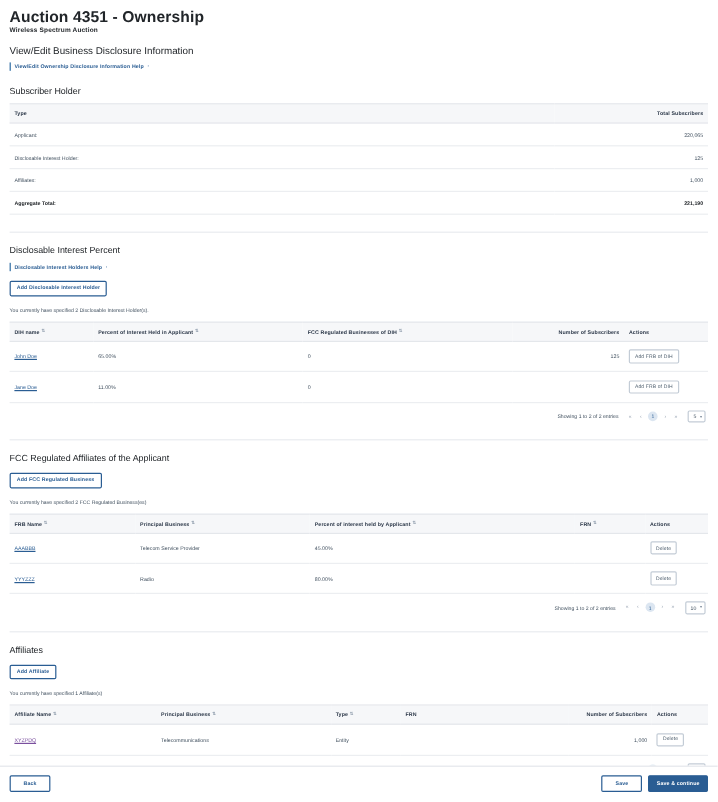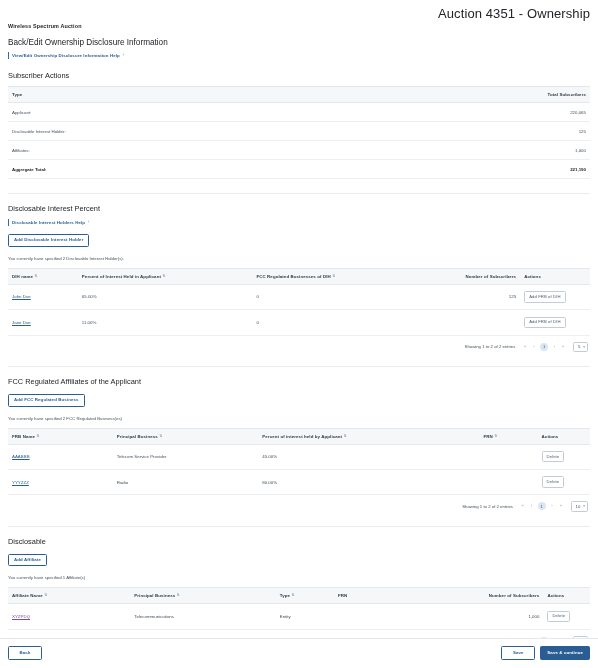--- a/index.html
+++ b/index.html
@@ -12,25 +12,24 @@
     color: #212529;
     font-size: 5.2px;
     overflow: hidden;
     position: relative;
   }
   .page { padding: 6px 8px 0 8px; position: relative; height: 668px; }
 
   
   .h1 {
     font-size: 13px;
-    font-weight: 400;
+    font-weight: 700;
     color: #212529;
     margin: 0 0 2px 0;
     letter-spacing: .1px;
-    text-align: right;
   }
   .subtitle {
     font-size: 5.4px;
     font-weight: bold;
     color: #212529;
     margin: 0 0 9px 0;
     letter-spacing: .15px;
   }
   .h2 {
     font-size: 8.2px;
@@ -209,29 +208,29 @@
   .hr { border:0; border-top:0.7px solid #e9ecef; margin: 14px 0 0 0; }
 </style>
 </head>
 <body>
 
 <div class="page">
 
   <h1 class="h1">Auction 4351 - Ownership</h1>
   <div class="subtitle">Wireless Spectrum Auction</div>
 
-  <div class="h2">Back/Edit Ownership Disclosure Information</div>
+  <div class="h2">View/Edit Business Disclosure Information</div>
 
   <div class="helpline">
     <span class="txt">View/Edit Ownership Disclosure Information Help</span>
     <span class="caret">›</span>
   </div>
 
   <div class="section">
-    <div class="h3">Subscriber Actions</div>
+    <div class="h3">Subscriber Holder</div>
     <table>
       <thead>
         <tr>
           <th style="width:78%">Type</th>
           <th class="th-num">Total Subscribers</th>
         </tr>
       </thead>
       <tbody>
         <tr>
           <td>Applicant:</td>
@@ -356,21 +355,21 @@
       <span class="psel">
         <span>10</span>
         <span class="chev">▾</span>
       </span>
     </div>
   </div>
 
   <hr class="hr">
 
   <div class="section" style="margin-top:10px">
-    <div class="h3" style="margin-bottom:8px">Disclosable</div>
+    <div class="h3" style="margin-bottom:8px">Affiliates</div>
 
     <button class="btn">Add Affiliate</button>
 
     <div class="infoline">You currently have specified 1 Affiliate(s)</div>
 
     <table>
       <thead>
         <tr>
           <th style="width:21%"><span>Affiliate Name</span><span class="sorticon">⇅</span></th>
           <th style="width:25%"><span>Principal Business</span><span class="sorticon">⇅</span></th>

